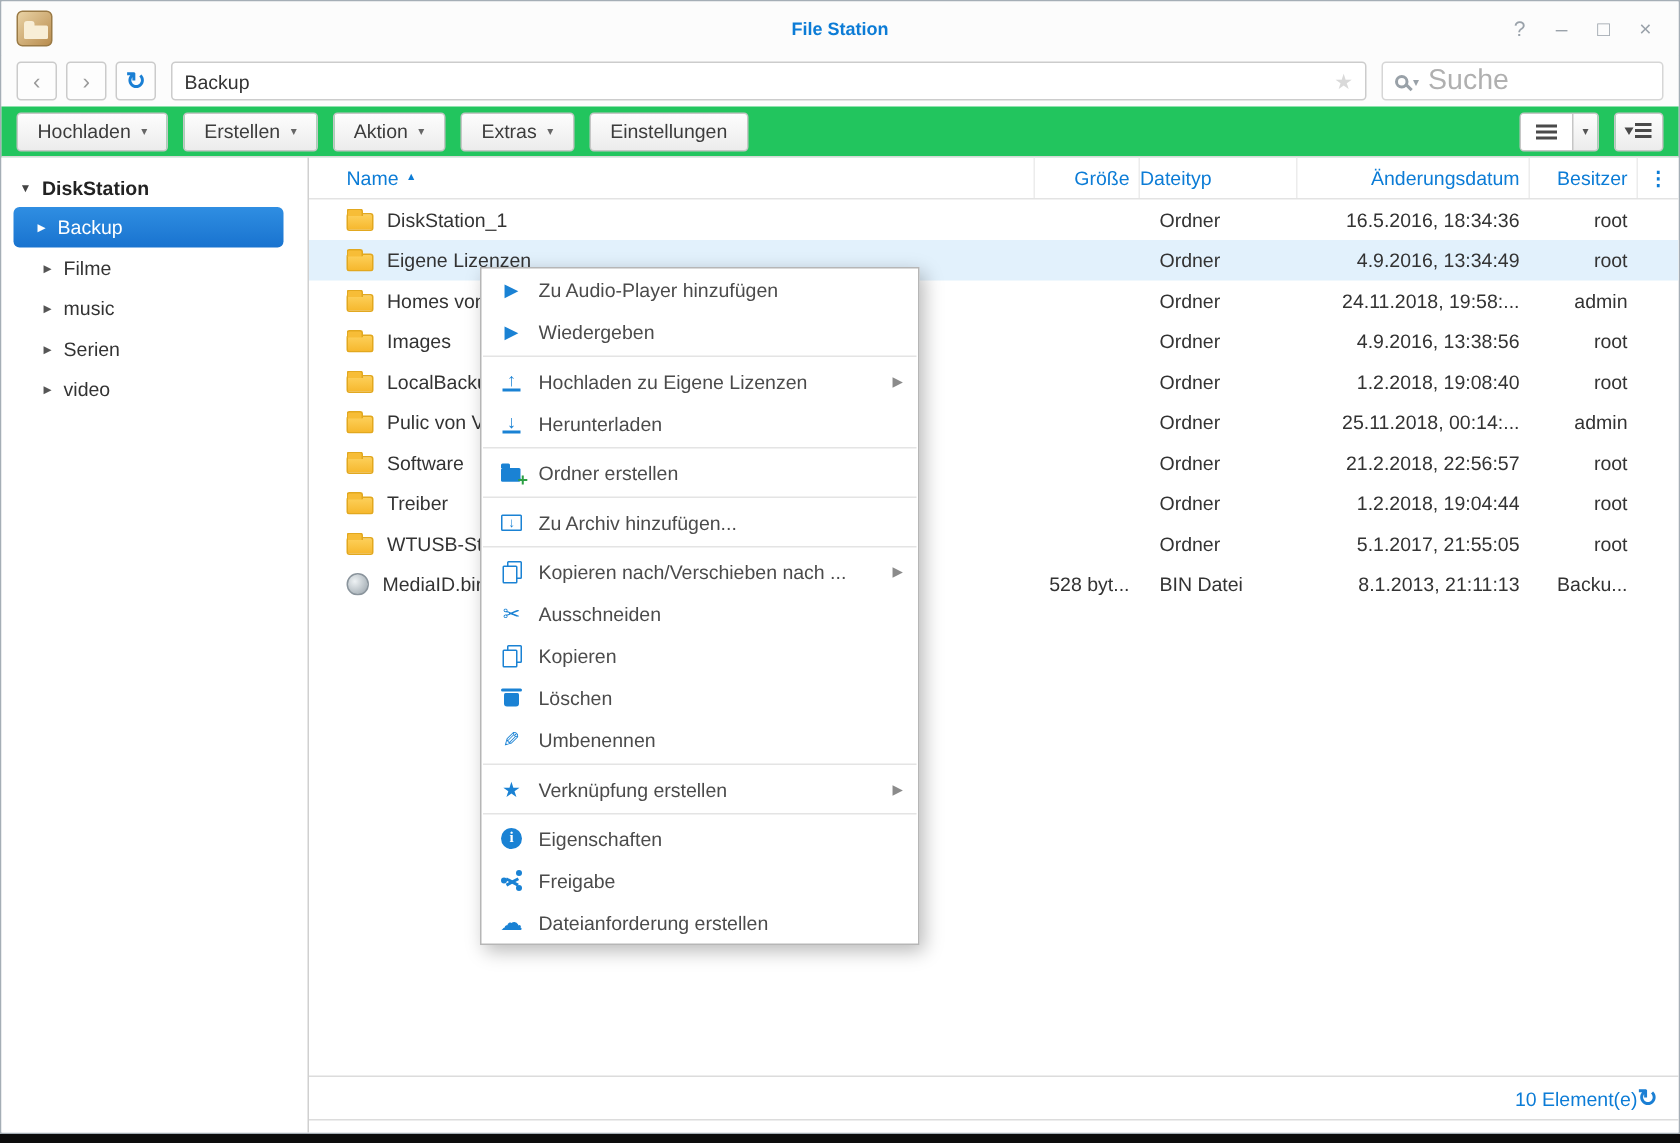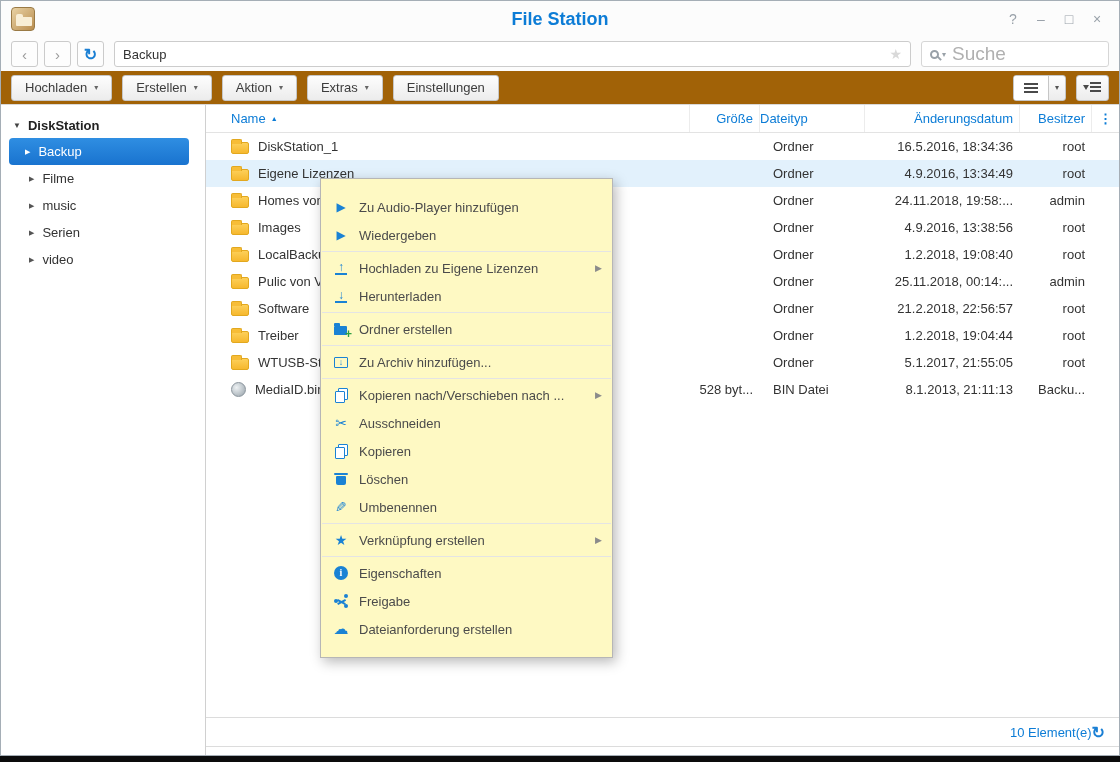--- a/index.html
+++ b/index.html
@@ -6,40 +6,40 @@
 html,body{width:1120px;height:762px}
 body{font-family:"Liberation Sans",sans-serif;background:#e9e9e9;position:relative;overflow:hidden}
 .window{position:absolute;left:0;top:0;right:0;bottom:6px;background:#fff;border:1px solid #a5aeb6;display:flex;flex-direction:column}
 .screen-strip{position:absolute;left:0;right:0;bottom:0;height:6px;background:#0c0c0c}
 
 
 .titlebar{height:36px;background:#fcfcfc;position:relative;display:flex;align-items:center;padding:0 10px;flex:none}
 .app-icon{width:24px;height:24px;border-radius:4px;background:linear-gradient(135deg,#e9d2a4,#b98d4f);border:1px solid #9a7a45;position:relative;flex:none}
 .app-icon::after{content:"";position:absolute;left:4px;top:9px;width:16px;height:9px;background:#f8eed6;border-radius:1px}
 .app-icon::before{content:"";position:absolute;left:4px;top:6px;width:7px;height:4px;background:#f8eed6;border-radius:2px 2px 0 0}
-.win-title{position:absolute;left:0;right:0;text-align:center;color:#0c7cd6;font-weight:bold;font-size:18px;pointer-events:none}
+.win-title{position:absolute;left:0;right:0;text-align:center;color:#0c7cd6;font-weight:bold;font-size:12px;pointer-events:none}
 .win-controls{margin-left:auto;display:flex;align-items:center;gap:4px}
 .wc{width:24px;height:22px;display:flex;align-items:center;justify-content:center;color:#9aa2aa;font-size:14px;cursor:pointer}
 
 
 .navbar{height:34px;background:#fcfcfc;display:flex;align-items:center;padding:0 10px;gap:6px;flex:none}
 .nav-btn{width:27px;height:26px;border:1px solid #cbcbcb;border-radius:3px;background:#fdfdfd;color:#9b9b9b;font-size:15px;display:flex;align-items:center;justify-content:center;cursor:pointer;flex:none}
 .nav-btn.refresh{color:#1a7fd4;font-size:16px;font-weight:bold}
 .path-field{flex:1;height:26px;border:1px solid #ccc;border-radius:3px;background:#fff;display:flex;align-items:center;padding:0 8px;margin:0 4px}
 .path-field input{border:none;outline:none;flex:1;font-size:13px;color:#333;font-family:inherit;background:transparent}
 .path-star{color:#d9d9d9;font-size:14px;cursor:pointer}
 .search-box{width:188px;height:26px;border:1px solid #d6d6d6;border-radius:3px;background:#fff;display:flex;align-items:center;padding:0 8px;gap:3px;flex:none}
 .search-icon{width:9px;height:9px;border:2px solid #99a1a8;border-radius:50%;position:relative;flex:none}
 .search-icon::after{content:"";position:absolute;width:6px;height:2px;background:#99a1a8;right:-5px;bottom:-2px;transform:rotate(45deg)}
 .search-caret{color:#99a1a8;font-size:8px;margin-right:3px}
 .search-box input{border:none;outline:none;flex:1;width:0;font-size:19px;color:#333;font-family:inherit;background:transparent}
 .search-box input::placeholder{color:#b0b0b0}
 
 
-.actionbar{height:34px;background:#a16207;border-bottom:1px solid #d8d8d8;display:flex;align-items:center;padding:0 10px;gap:10px;flex:none}
+.actionbar{height:34px;background:#22c55e;border-bottom:1px solid #d8d8d8;display:flex;align-items:center;padding:0 10px;gap:10px;flex:none}
 .tb-btn{height:26px;padding:0 13px;border:1px solid #c6c6c6;border-radius:3px;background:linear-gradient(#fdfdfd,#ececec);font-size:13px;color:#3c3c3c;display:flex;align-items:center;gap:7px;cursor:pointer;white-space:nowrap}
 .tb-caret{font-size:8px;color:#666}
 .tb-spacer{flex:1}
 .seg-group{display:flex;border:1px solid #c6c6c6;border-radius:3px;overflow:hidden;height:26px;background:linear-gradient(#fdfdfd,#ececec)}
 .seg{display:flex;align-items:center;justify-content:center;cursor:pointer}
 .seg.main{width:34px}
 .seg.caret{width:17px;border-left:1px solid #c6c6c6;font-size:8px;color:#555}
 .list-icon{width:14px;height:10px;border-top:2px solid #4a4a4a;border-bottom:2px solid #4a4a4a;position:relative}
 .list-icon::before{content:"";position:absolute;left:0;right:0;top:2px;height:2px;background:#4a4a4a}
 .sort-btn{width:33px;height:26px;border:1px solid #c6c6c6;border-radius:3px;background:linear-gradient(#fdfdfd,#ececec);display:flex;align-items:center;justify-content:center;cursor:pointer}
@@ -75,21 +75,21 @@
 .c-type{padding-left:14px;white-space:nowrap}
 .folder-icon{position:relative;width:18px;height:12px;background:linear-gradient(#fdd express 05a,#f6b82e);background:linear-gradient(#fdd05a,#f6b82e);border:1px solid #e2a81f;border-radius:2px;flex:none;margin-top:3px}
 .folder-icon::before{content:"";position:absolute;top:-4px;left:-1px;width:9px;height:4px;background:#f7bd37;border:1px solid #e2a81f;border-bottom:none;border-radius:2px 2px 0 0}
 .bin-icon{width:15px;height:15px;border-radius:50%;background:radial-gradient(circle at 35% 35%,#eef2f4,#96a1a9);border:1px solid #8a949c;flex:none}
 
 
 .statusbar{height:30px;border-top:1px solid #dcdcdc;border-bottom:1px solid #dcdcdc;margin-bottom:8px;display:flex;align-items:center;justify-content:flex-end;gap:0;padding:0 14px;color:#0c7cd6;font-size:13px;flex:none}
 .status-refresh{color:#1a7fd4;font-size:16px;font-weight:bold;cursor:pointer}
 
 
-.context-menu{position:absolute;left:320px;top:178px;width:293px;background:#fef9c3;border:1px solid #b6b6b6;box-shadow:3px 4px 12px rgba(0,0,0,.28);padding:14px 0;z-index:50}
+.context-menu{position:absolute;left:320px;top:178px;width:293px;background:#ffffff;border:1px solid #b6b6b6;box-shadow:3px 4px 12px rgba(0,0,0,.28);padding:0 0;z-index:50}
 .menu-item{height:28px;display:flex;align-items:center;padding:0 10px 0 12px;gap:10px;font-size:13px;color:#4b4b4b;cursor:pointer}
 .menu-sep{height:1px;background:#e4e4e4;margin:2px 1px}
 .mi{width:16px;height:16px;flex:none;position:relative;color:#1a82d4;display:flex;align-items:center;justify-content:center;font-size:12px}
 .mi-sub{margin-left:auto;color:#8b8b8b;font-size:9px}
 .mi-play::before{content:"▶";font-size:12px}
 .mi-upload::before{content:"↑";font-weight:bold;font-size:12px;margin-top:-3px}
 .mi-upload::after{content:"";position:absolute;left:2px;right:2px;bottom:1px;height:2px;background:currentColor}
 .mi-download::before{content:"↓";font-weight:bold;font-size:12px;margin-top:-3px}
 .mi-download::after{content:"";position:absolute;left:2px;right:2px;bottom:1px;height:2px;background:currentColor}
 .mi-folderplus::before{content:"";position:absolute;left:1px;top:5px;width:13px;height:9px;background:currentColor;border-radius:1px;box-shadow:-0px -3px 0 -1px currentColor inset}

